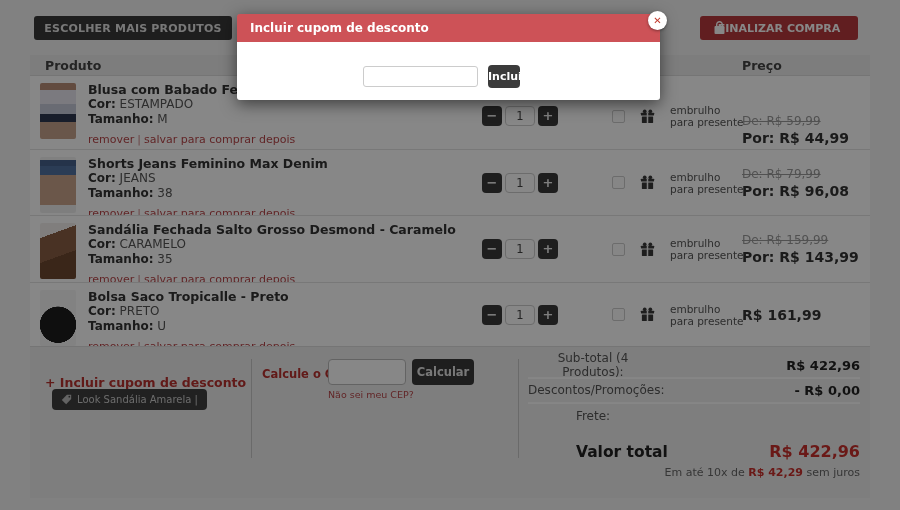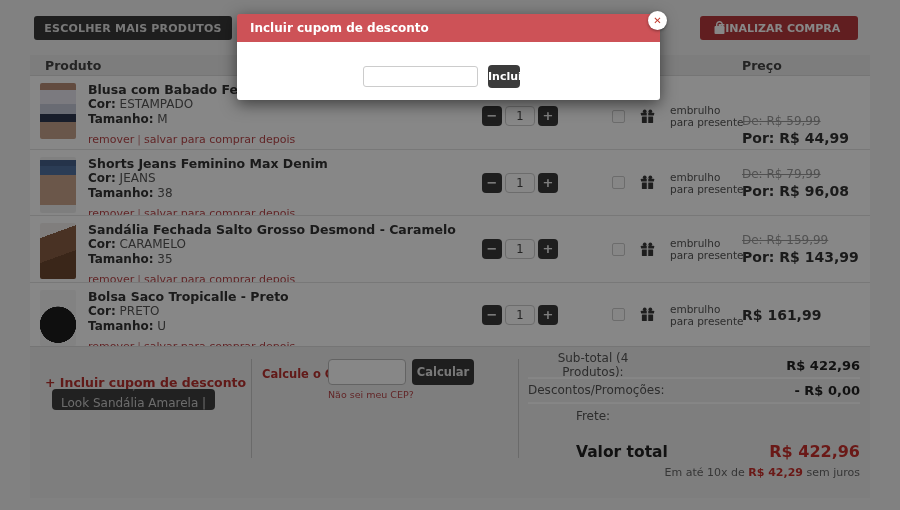--- a/index.html
+++ b/index.html
@@ -47,21 +47,21 @@
   .row.r1 .price-wrap { top:54px; }
   .price-de { font-size:12px; color:#999; text-decoration:line-through; line-height:16px; }
   .price-por { font-size:14px; font-weight:bold; color:#333; line-height:18px; }
 
   
   .footer { position:relative; height:152px; background:#efefef; border-top:1px solid #ddd; }
   .vdiv { position:absolute; top:12px; bottom:40px; width:1px; background:#c9c9c9; }
   .vdiv.v1 { left:221px; }
   .vdiv.v2 { left:488px; }
   .coupon-link { position:absolute; left:15px; top:16px; font-size:12.5px; font-weight:bold; color:#b8312f; text-decoration:none; cursor:pointer;margin-top:12px; }
-  .look-btn { position:absolute; left:22px; top:42px; height:21px; padding:0 9px; background:#3f3f3f; color:#ccc; border:none; border-radius:4px; font-size:12px; cursor:pointer; display:flex; align-items:center; gap:5px; font-family:inherit;flex-direction:column; }
+  .look-btn { position:absolute; left:22px; top:42px; height:21px; padding:0 9px; background:#3f3f3f; color:#ccc; border:none; border-radius:4px; font-size:10px; cursor:pointer; display:flex; align-items:center; gap:5px; font-family:inherit; }
   .cep-label { position:absolute; left:232px; top:20px; font-size:11.5px; font-weight:bold; color:#b8312f; }
   .cep-input { position:absolute; left:298px; top:12px; width:78px; height:26px; border:1px solid #bbb; border-radius:4px; background:#fff; font-family:inherit; font-size:12px; padding:0 6px; }
   .cep-btn { position:absolute; left:382px; top:12px; width:62px; height:26px; font-size:11.5px; border-radius:4px; }
   .cep-help { position:absolute; left:298px; top:42px; width:78px; text-align:center; font-size:9.5px; color:#b8474a; text-decoration:none; cursor:pointer; white-space:nowrap; }
   .summary { position:absolute; left:498px; top:6px; width:332px; }
   .sum-line { display:flex; align-items:center; height:25px; }
   .sum-line.bordered { border-bottom:1px solid #fbfbfb; box-shadow:0 1px 0 rgba(255,255,255,.9); }
   .sum-label { width:130px; text-align:center; font-size:12px; color:#555; }
   .sum-value { flex:1; text-align:right; font-size:13px; font-weight:bold; color:#222; }
   .sum-value.small { font-size:10.5px; font-weight:normal; color:#777; }

